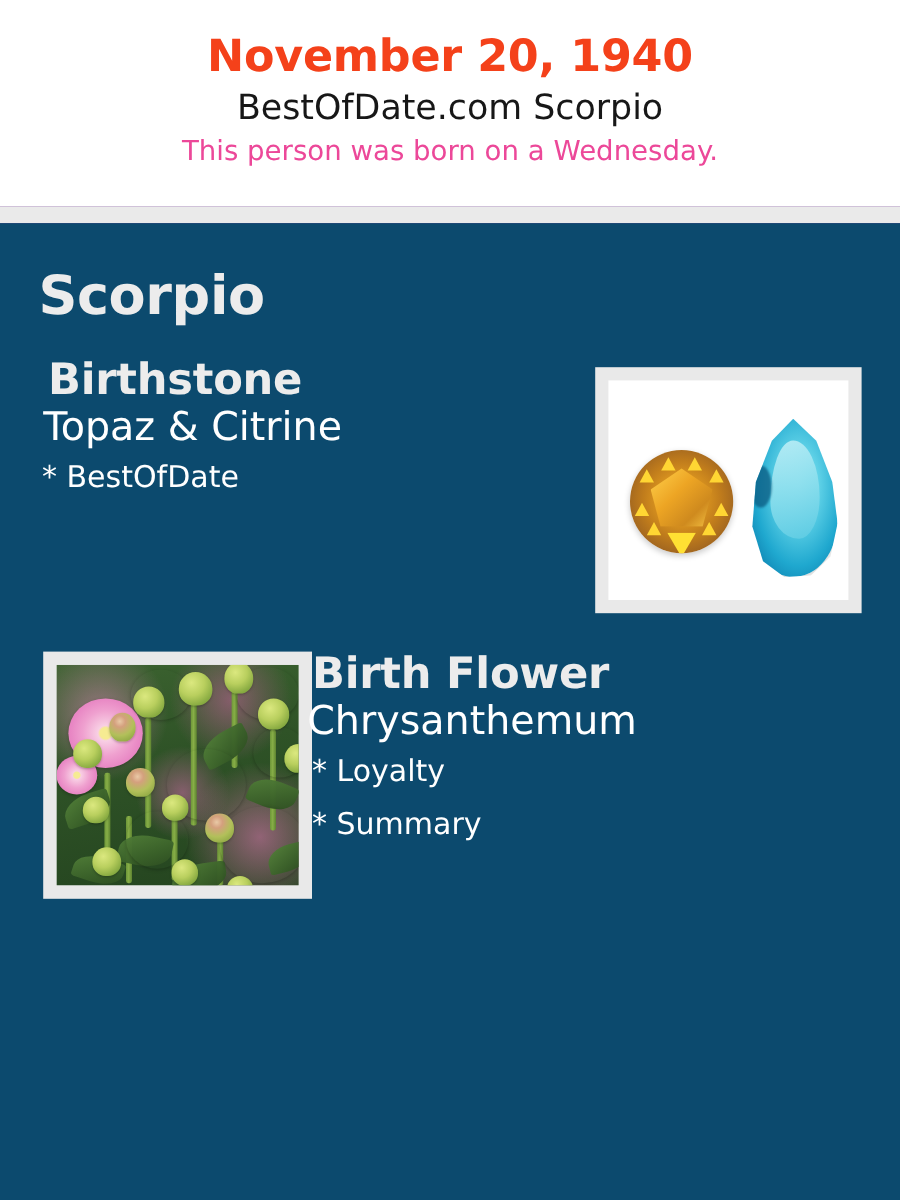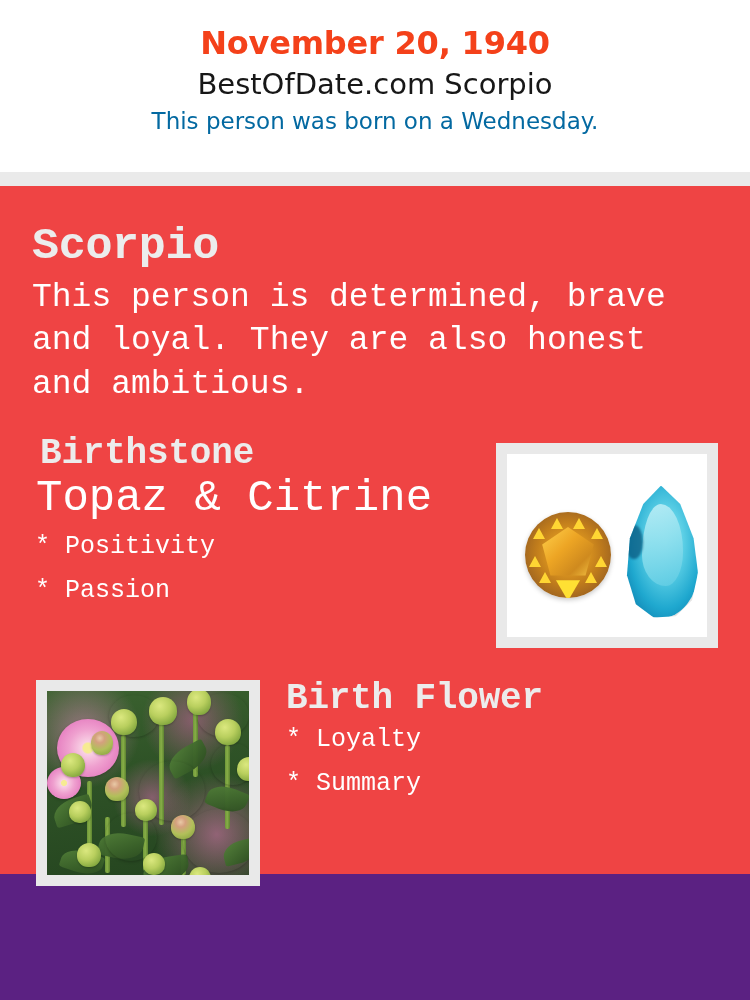--- a/index.html
+++ b/index.html
@@ -20,55 +20,54 @@
   .header {
     background: #ffffff;
     height: 172px;
     box-sizing: border-box;
     padding-top: 26px;
     text-align: center;
     position: relative;
   }
   .header-title {
     font-family: "DejaVu Sans", "Liberation Sans", sans-serif;
-    font-size: 32px;
+    font-size: 37px;
     font-weight: bold;
     color: #f4411a;
     line-height: 1.12;
     letter-spacing: -0.2px;
     margin: 0;
   }
   .header-subtitle {
     font-size: 29px;
     font-weight: normal;
     color: #171717;
     line-height: 1.2;
     margin: 5px 0 0 0;
   }
   .header-note {
     font-size: 23px;
     font-weight: normal;
-    color: #0369a1;
+    color: #ec4899;
     line-height: 1.2;
     margin: 6px 0 0 0;
   }
   .header-rule {
     height: 14px;
     background: #eaeaea;
     width: 100%;
   }
 
   
   .body-panel {
-    background: #ef4444;
+    background: #0c4a6e;
     padding: 0;
-    height: 688px;
+    height: 814px;
     position: relative;
     box-sizing: border-box;
-    font-family: Liberation Mono, monospace;
   }
 
   
   .zodiac {
     padding: 38px 32px 0 32px;
   }
   .zodiac-title {
     font-size: 45px;
     font-weight: bold;
     color: #ececec;
@@ -98,21 +97,21 @@
   }
   .section-title {
     font-size: 36px;
     font-weight: bold;
     color: #ececec;
     line-height: 1.05;
     margin: 0;
     letter-spacing: -0.2px;
   }
   .section-sub {
-    font-size: 44px;
+    font-size: 33px;
     font-weight: normal;
     color: #ffffff;
     line-height: 1.12;
     margin: 2px 0 0 -4px;
   }
   .bullets {
     list-style: none;
     margin: 10px 0 0 0;
     padding: 0;
   }
@@ -275,49 +274,46 @@
 
   
   .flower-row {
     display: flex;
     align-items: flex-start;
     padding: 0 32px 0 36px;
     margin-top: 32px;
   }
   .flower-text {
     flex: 1 1 auto;
-    padding-left: 26px;
   }
   .flower-text .section-title { text-align: left; }
   .flower-text .bullets li { margin-left: 0; padding-left: 0; }
 </style>
 </head>
 <body>
 
 <div class="header">
   <h1 class="header-title">November 20, 1940</h1>
   <div class="header-subtitle">BestOfDate.com Scorpio</div>
   <div class="header-note">This person was born on a Wednesday.</div>
 </div>
 <div class="header-rule"></div>
 
 <div class="body-panel">
 
   <div class="zodiac">
     <div class="zodiac-title">Scorpio</div>
-    <div class="zodiac-desc">This person is determined, brave and loyal. They are also honest and ambitious.</div>
   </div>
 
   <div class="stone-row">
     <div class="stone-text">
       <div class="section-title">Birthstone</div>
       <div class="section-sub">Topaz &amp; Citrine</div>
       <ul class="bullets">
-        <li>* Positivity</li>
-        <li>* Passion</li>
+        <li>* BestOfDate</li>
       </ul>
     </div>
 
     <div class="photo-frame gem-frame">
       <div class="photo-inner">
         <div class="gem-stage">
           <div class="citrine">
             <span class="citrine-spark" style="left:8px;  top:16px;"></span>
             <span class="citrine-spark" style="left:26px; top:6px;"></span>
             <span class="citrine-spark" style="left:48px; top:6px;"></span>
@@ -381,20 +377,21 @@
           <span class="bud tipped" style="left:124px; top:124px; width:24px; height:24px;"></span>
           <span class="bud" style="left:30px;  top:152px; width:24px; height:24px;"></span>
           <span class="bud" style="left:96px;  top:162px; width:22px; height:22px;"></span>
           <span class="bud" style="left:142px; top:176px; width:22px; height:22px;"></span>
         </div>
       </div>
     </div>
 
     <div class="flower-text">
       <div class="section-title">Birth Flower</div>
+      <div class="section-sub">Chrysanthemum</div>
       <ul class="bullets">
         <li>* Loyalty</li>
         <li>* Summary</li>
       </ul>
     </div>
   </div>
 
 </div>
 
 </body></html>

